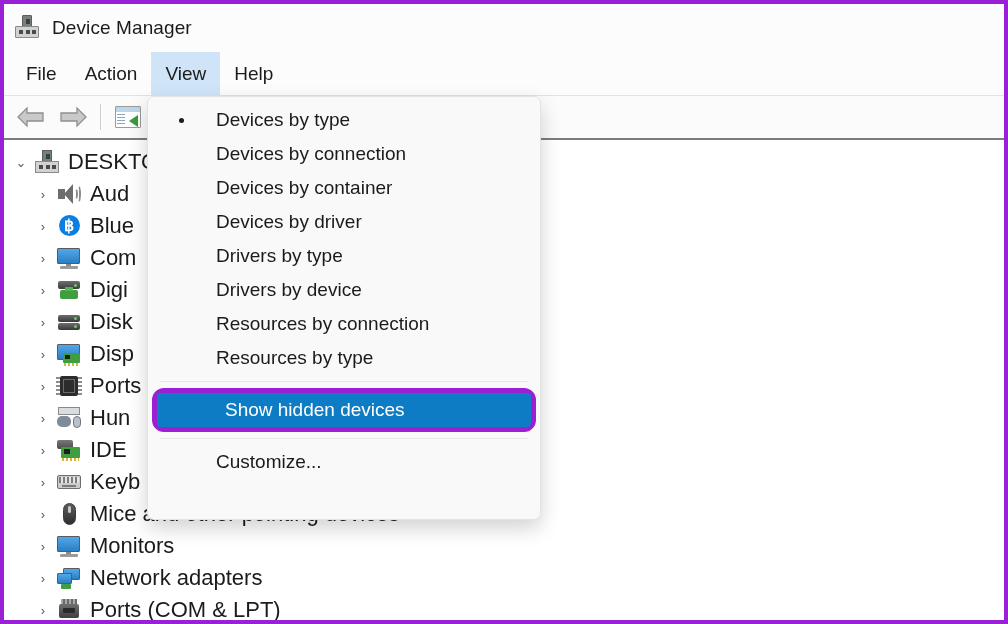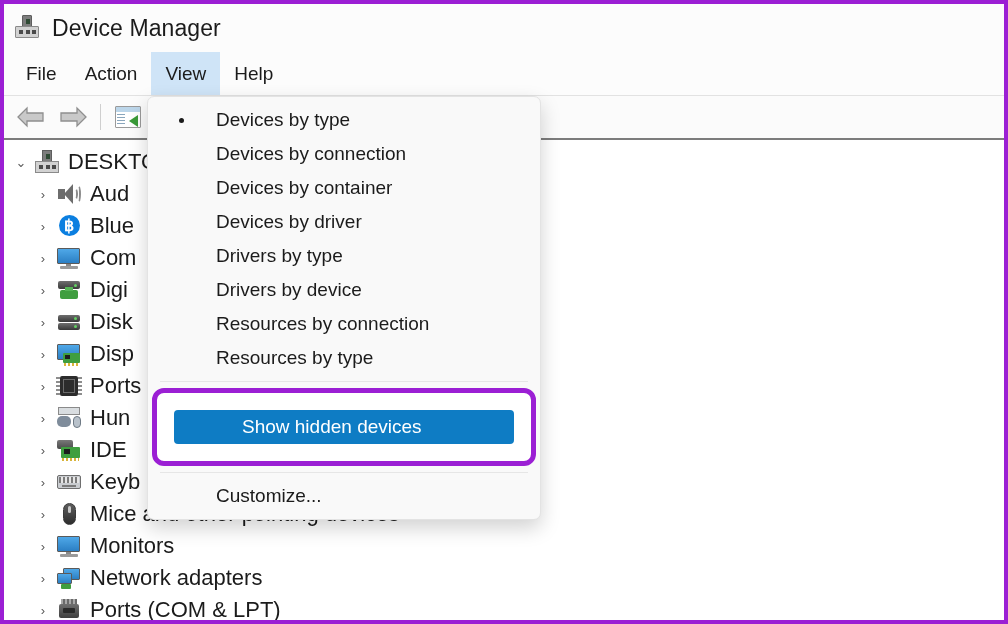--- a/index.html
+++ b/index.html
@@ -27,21 +27,21 @@
 
   
   #titlebar {
     position: absolute;
     left: 0; top: 0; width: 1000px; height: 48px;
     background: #fcfcfc;
     display: flex; align-items: center;
     padding-left: 10px;
   }
   #titlebar .title-text {
-    font-size: 23px;
+    font-size: 19px;
     color: #1b1b1b;
     margin-left: 12px;
     letter-spacing: .1px;
   }
 
   
   .dm-icon { width: 26px; height: 26px; position: relative; flex: 0 0 auto; }
   .dm-icon .plug {
     position: absolute; left: 8px; top: 0; width: 11px; height: 13px;
     background: #7d7d7d; border: 1px solid #5e5e5e; border-radius: 1px;
@@ -256,21 +256,21 @@
     width: 5px; height: 5px; border-radius: 50%;
     background: #1b1b1b;
   }
   .menu-sep { height: 1px; background: #e6e6e6; margin: 6px 12px; }
 
   
   .callout {
     margin: 2px 4px;
     border: 5px solid #9b1fd4;
     border-radius: 12px;
-    padding: 17px;
+    padding: 0;
     background: #ffffff;
   }
   .menu-item.selected {
     background: #0e7cc4;
     color: #ffffff;
     border-radius: 4px;
     height: 34px;
   }
 
   

